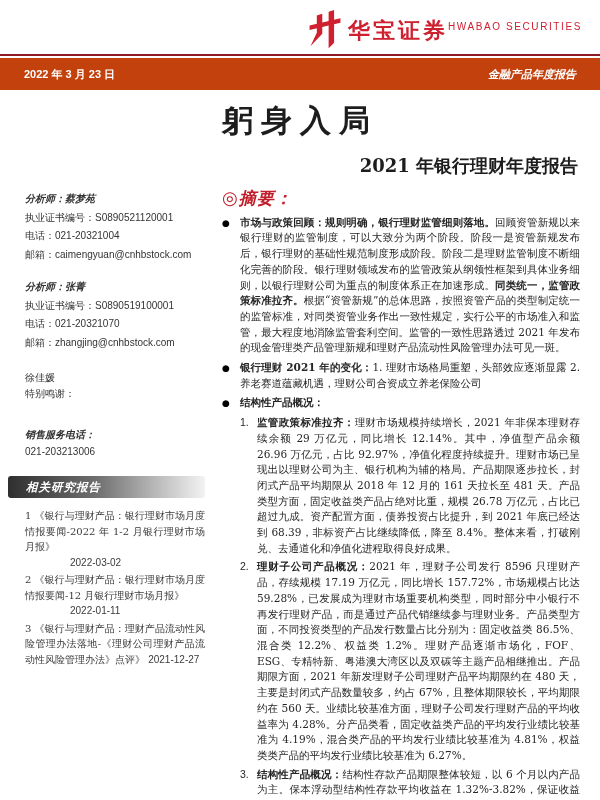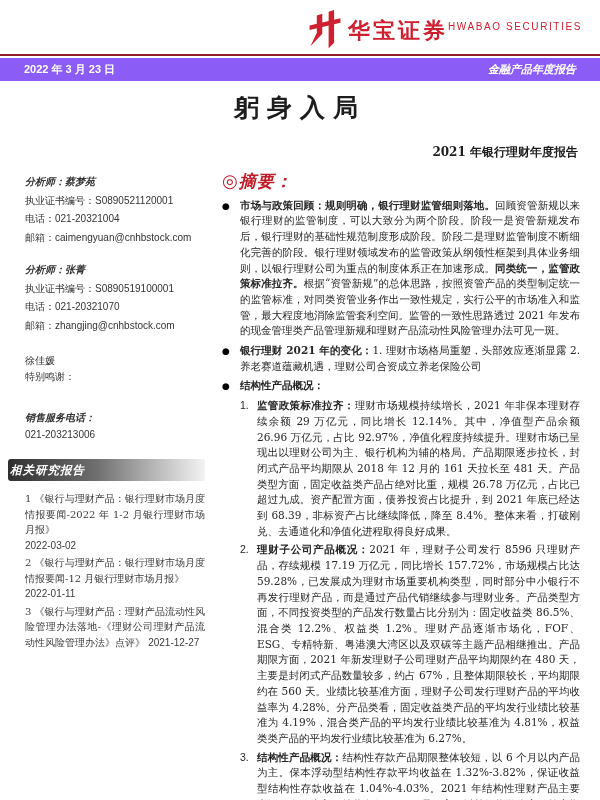--- a/index.html
+++ b/index.html
@@ -13,51 +13,51 @@
   
   .logo-row { display:flex; justify-content:flex-end; align-items:center; padding:9px 18px 4px 0; height:54px; }
   .logo { display:flex; align-items:center; gap:6px; }
   .logo-icon { width:34px; height:40px; flex:0 0 auto; }
   .logo-text { display:flex; flex-direction:row; align-items:flex-start; line-height:1; }
   .logo-cn { font-size:22px; font-weight:bold; color:#cf2030; letter-spacing:3px; font-family:"DejaVu Serif",serif; }
   .logo-en { font-size:10px; font-weight:normal; color:#cf2030; letter-spacing:1.6px; margin-top:3px; font-family:"Liberation Sans",sans-serif; }
   
   .top-rule { height:2px; background:#8d1a24; margin:0 0 2px 0; }
   .banner {
-    height:23px; background:#8b5cf6; color:#ffffff;
+    height:32px; background:#c2410c; color:#ffffff;
     display:flex; justify-content:space-between; align-items:center;
     padding:0 24px; font-size:11px; font-weight:bold;
     font-family:"Liberation Sans",sans-serif;
   }
   .banner-right { font-style:italic; font-family:"DejaVu Serif",serif; }
   
-  .title { text-align:center; font-size:25px; font-weight:bold; letter-spacing:8px; margin-top:10px; color:#1d1d1d; }
-  .subtitle { text-align:right; padding-right:22px; font-size:12px; font-weight:bold; margin-top:20px; color:#1d1d1d; }
+  .title { text-align:center; font-size:31px; font-weight:bold; letter-spacing:8px; margin-top:10px; color:#1d1d1d; }
+  .subtitle { text-align:right; padding-right:22px; font-size:18px; font-weight:bold; margin-top:12px; color:#1d1d1d; }
   
   .columns { display:flex; margin-top:12px; }
   .sidebar { width:205px; flex:0 0 auto; padding-left:25px; font-size:10px; color:#333; }
   .main { width:358px; flex:0 0 auto; margin-left:17px; font-size:10.5px; line-height:15.7px; text-align:justify; color:#262626; }
   
   .an-block { margin-bottom:14px; }
   .an-block p { line-height:18.5px; }
   .an-name { font-weight:bold; font-style:italic; }
   .thanks { margin-top:18px; line-height:16px; }
   .sales { margin-top:24px; line-height:17px; }
   .sales-label { font-weight:bold; font-style:italic; }
   .phone { font-family:"Liberation Sans",sans-serif; }
   .research-bar {
     position:relative; left:-17px; width:197px; height:22px; margin-top:16px;
     background:linear-gradient(90deg,#2f2f2f 0%,#6f6f6f 45%,#b9b9b9 75%,#f3f3f3 100%);
     border-radius:3px; color:#ffffff; font-weight:bold; font-style:italic;
-    font-size:11.5px; line-height:22px; padding-left:2px; letter-spacing:1px;
+    font-size:11.5px; line-height:22px; padding-left:18px; letter-spacing:1px;
   }
   .reports { margin-top:10px; }
   .report { line-height:15.5px; text-align:justify; margin-bottom:2px; color:#3a3a3a; }
   .report .rdate { font-family:"Liberation Sans",sans-serif; }
-  .report.date-block .rdate { display:block; }
+  .report.date-block .rdate { display:block;margin-left:45px; }
   
   .abstract-head { color:#c01e2a; font-weight:bold; font-style:italic; font-size:17px; margin-bottom:8px; letter-spacing:1px; }
   .abstract-head .ring { font-style:normal; font-size:18px; }
   ul.bullets { list-style:none; }
   li.bullet { position:relative; padding-left:18px; margin-bottom:4px; }
   .bullet-mark { position:absolute; left:0; top:1px; font-size:9px; color:#000; }
   .blead { font-weight:bold; }
   .numlist { margin-top:1px; }
   .numitem { position:relative; padding-left:35px; margin-bottom:3px; }
   .num { position:absolute; left:18px; font-family:"Liberation Sans",sans-serif; }

